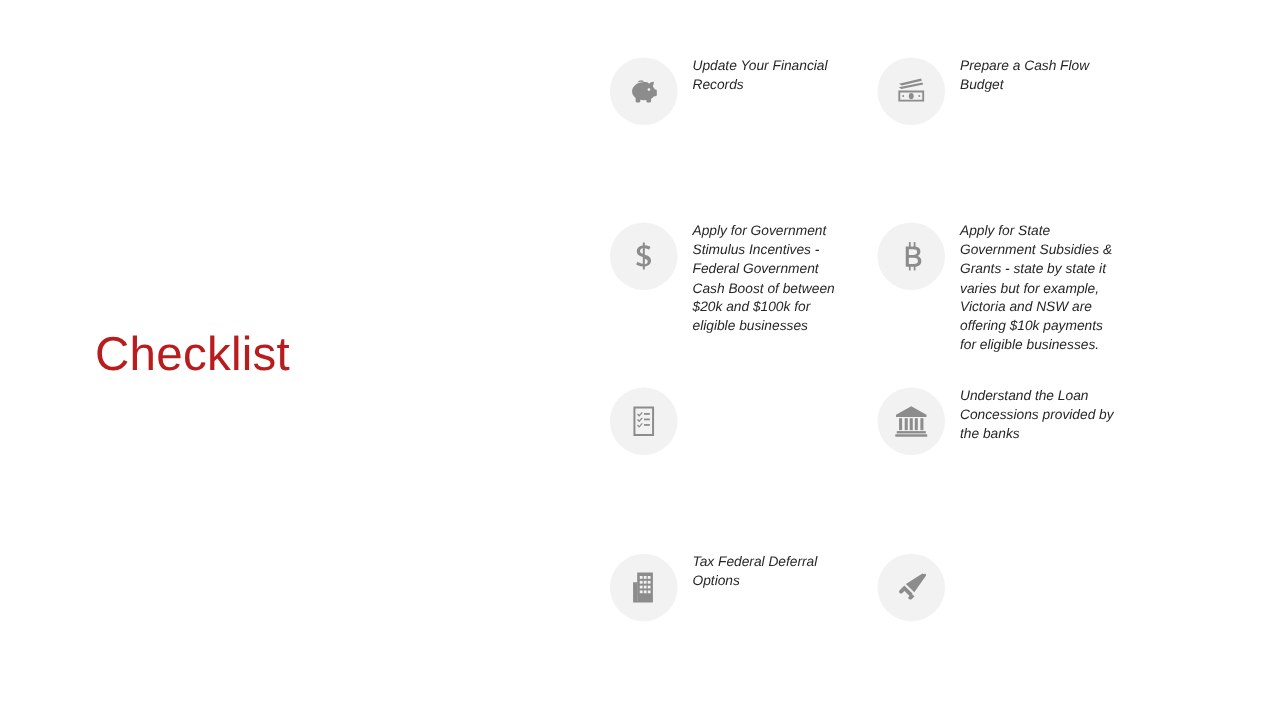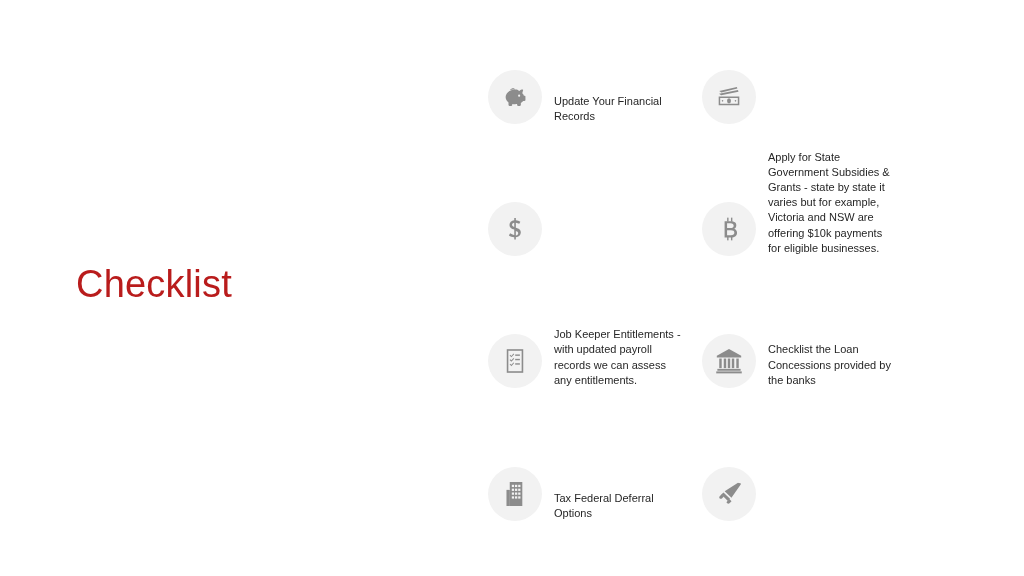--- a/index.html
+++ b/index.html
@@ -39,22 +39,23 @@
   #checklist-grid {
     position: absolute;
     left: 488px;
     top: 46px;
     width: 420px;
     height: 500px;
   }
   .checklist-item {
     position: absolute;
     display: flex;
-    align-items: flex-end;
+    align-items: flex-start;
     width: 196px;
+    font-style: italic;
   }
   .col-left  { left: 0px; }
   .col-right { left: 214px; }
   .row-1 { top: 0px;   height: 78px; }
   .row-2 { top: 132px; height: 78px; }
   .row-3 { top: 264px; height: 78px; }
   .row-4 { top: 397px; height: 78px; }
 
   .icon-circle {
     flex: 0 0 auto;
@@ -105,28 +106,30 @@
       <span class="icon-circle">
         <svg viewBox="0 0 32 32" aria-hidden="true">
           <path d="M5.6 9.6 L24.4 5.2 l0.55 1.85 L7.9 11.1 z"></path>
           <path d="M5.4 12.6 L25.6 8.5 l0.5 1.8 L7.6 14.1 z"></path>
           <path d="M5 15.4 h22 v9.4 h-22 z M6.6 17 v6.2 h18.8 V17 z"></path>
           <ellipse cx="16" cy="20.1" rx="2.1" ry="2.7"></ellipse>
           <circle cx="9.1" cy="20.1" r="0.85"></circle>
           <circle cx="22.9" cy="20.1" r="0.85"></circle>
         </svg>
       </span>
+      <span class="item-label">Prepare a Cash Flow Budget</span>
     </div>
 
     <div class="checklist-item col-left row-2">
       <span class="icon-circle">
         <svg viewBox="0 0 32 32" aria-hidden="true">
           <path d="M16.9 4.2v2.5c1.9 0.12 3.5 0.62 4.8 1.5l-1.15 2.3c-1.15-0.72-2.4-1.15-3.65-1.28v5.45c3.05 0.82 5.3 1.9 5.3 5.05 0 2.85-2.05 4.75-5.3 5.05v2.53h-1.7v-2.5c-2.25-0.1-4.25-0.78-5.7-1.9l1.25-2.28c1.25 0.95 2.85 1.55 4.45 1.68v-5.7c-2.95-0.8-5.1-1.88-5.1-4.9 0-2.78 2-4.68 5.1-4.98V4.2zM15.2 9.2c-1.5 0.2-2.35 1.05-2.35 2.28 0 1.2 0.82 1.82 2.35 2.3zm1.7 13.6c1.6-0.22 2.5-1.1 2.5-2.35 0-1.25-0.88-1.9-2.5-2.38z"></path>
         </svg>
       </span>
+      <span class="item-label">Apply for Government Stimulus Incentives - Federal Government Cash Boost of between $20k and $100k for eligible businesses</span>
     </div>
 
     <div class="checklist-item col-right row-2">
       <span class="icon-circle">
         <svg viewBox="0 0 32 32" aria-hidden="true">
           <path d="M11.3 7.6h6.55c1.95 0 3.45 0.4 4.45 1.2 1.0 0.8 1.5 1.9 1.5 3.3 0 0.95-0.25 1.78-0.75 2.45-0.4 0.55-0.95 0.98-1.62 1.28 0.95 0.25 1.7 0.72 2.25 1.4 0.6 0.75 0.9 1.7 0.9 2.85 0 1.55-0.55 2.78-1.65 3.65-1.1 0.87-2.7 1.3-4.78 1.3H11.3zm2.65 2.35v5.05h3.6c1.12 0 1.98-0.22 2.55-0.65 0.58-0.45 0.87-1.08 0.87-1.9 0-0.85-0.28-1.48-0.83-1.9-0.55-0.4-1.4-0.6-2.55-0.6zm0 7.3v5.4h4.15c1.2 0 2.1-0.23 2.7-0.68 0.6-0.45 0.9-1.13 0.9-2.02 0-0.88-0.3-1.55-0.9-2.0-0.6-0.47-1.5-0.7-2.7-0.7z"></path>
           <rect x="14.0" y="3.9" width="1.5" height="4.2"></rect>
           <rect x="18.1" y="3.9" width="1.5" height="4.2"></rect>
           <rect x="14.0" y="23.9" width="1.5" height="4.2"></rect>
           <rect x="18.1" y="23.9" width="1.5" height="4.2"></rect>
@@ -141,37 +144,36 @@
           <path d="M7.2 3.4h17.6v25.2H7.2z"></path>
           <path d="M8.9 5.1h14.2v21.8H8.9z" fill="#f2f2f2"></path>
           <path d="M11.0 9.4l1.1 1.15 2.3-2.45 0.75 0.72-3.05 3.3-1.85-1.95z"></path>
           <path d="M11.0 14.1l1.1 1.15 2.3-2.45 0.75 0.72-3.05 3.3-1.85-1.95z"></path>
           <path d="M11.0 18.8l1.1 1.15 2.3-2.45 0.75 0.72-3.05 3.3-1.85-1.95z"></path>
           <rect x="16.2" y="9.0" width="5.0" height="1.5"></rect>
           <rect x="16.2" y="13.7" width="5.0" height="1.5"></rect>
           <rect x="16.2" y="18.4" width="5.0" height="1.5"></rect>
         </svg>
       </span>
-      <span class="item-label">Job Keeper Entitlements - with updated payroll records we can assess any entitlements.</span>
     </div>
 
     <div class="checklist-item col-right row-3">
       <span class="icon-circle">
         <svg viewBox="0 0 32 32" aria-hidden="true">
           <path d="M16 3.2 L29 10.4 v1.9 H3 v-1.9 z"></path>
           <rect x="5.6" y="13.4" width="2.6" height="10.2"></rect>
           <rect x="10.4" y="13.4" width="2.6" height="10.2"></rect>
           <rect x="14.7" y="13.4" width="2.6" height="10.2"></rect>
           <rect x="19.0" y="13.4" width="2.6" height="10.2"></rect>
           <rect x="23.8" y="13.4" width="2.6" height="10.2"></rect>
           <rect x="3.6" y="24.4" width="24.8" height="2.0"></rect>
           <rect x="2.4" y="27.1" width="27.2" height="2.1"></rect>
         </svg>
       </span>
-      <span class="item-label">Checklist the Loan Concessions provided by the banks</span>
+      <span class="item-label">Understand the Loan Concessions provided by the banks</span>
     </div>
 
     <div class="checklist-item col-left row-4">
       <span class="icon-circle">
         <svg viewBox="0 0 32 32" aria-hidden="true">
           <path d="M10.4 3.2h13.4v25.6H10.4z"></path>
           <path d="M6.9 11.6h3.6v17.2H6.9z"></path>
           <rect x="12.6" y="6.2" width="2.4" height="2.4" fill="#f2f2f2"></rect>
           <rect x="16.0" y="6.2" width="2.4" height="2.4" fill="#f2f2f2"></rect>
           <rect x="19.4" y="6.2" width="2.4" height="2.4" fill="#f2f2f2"></rect>

